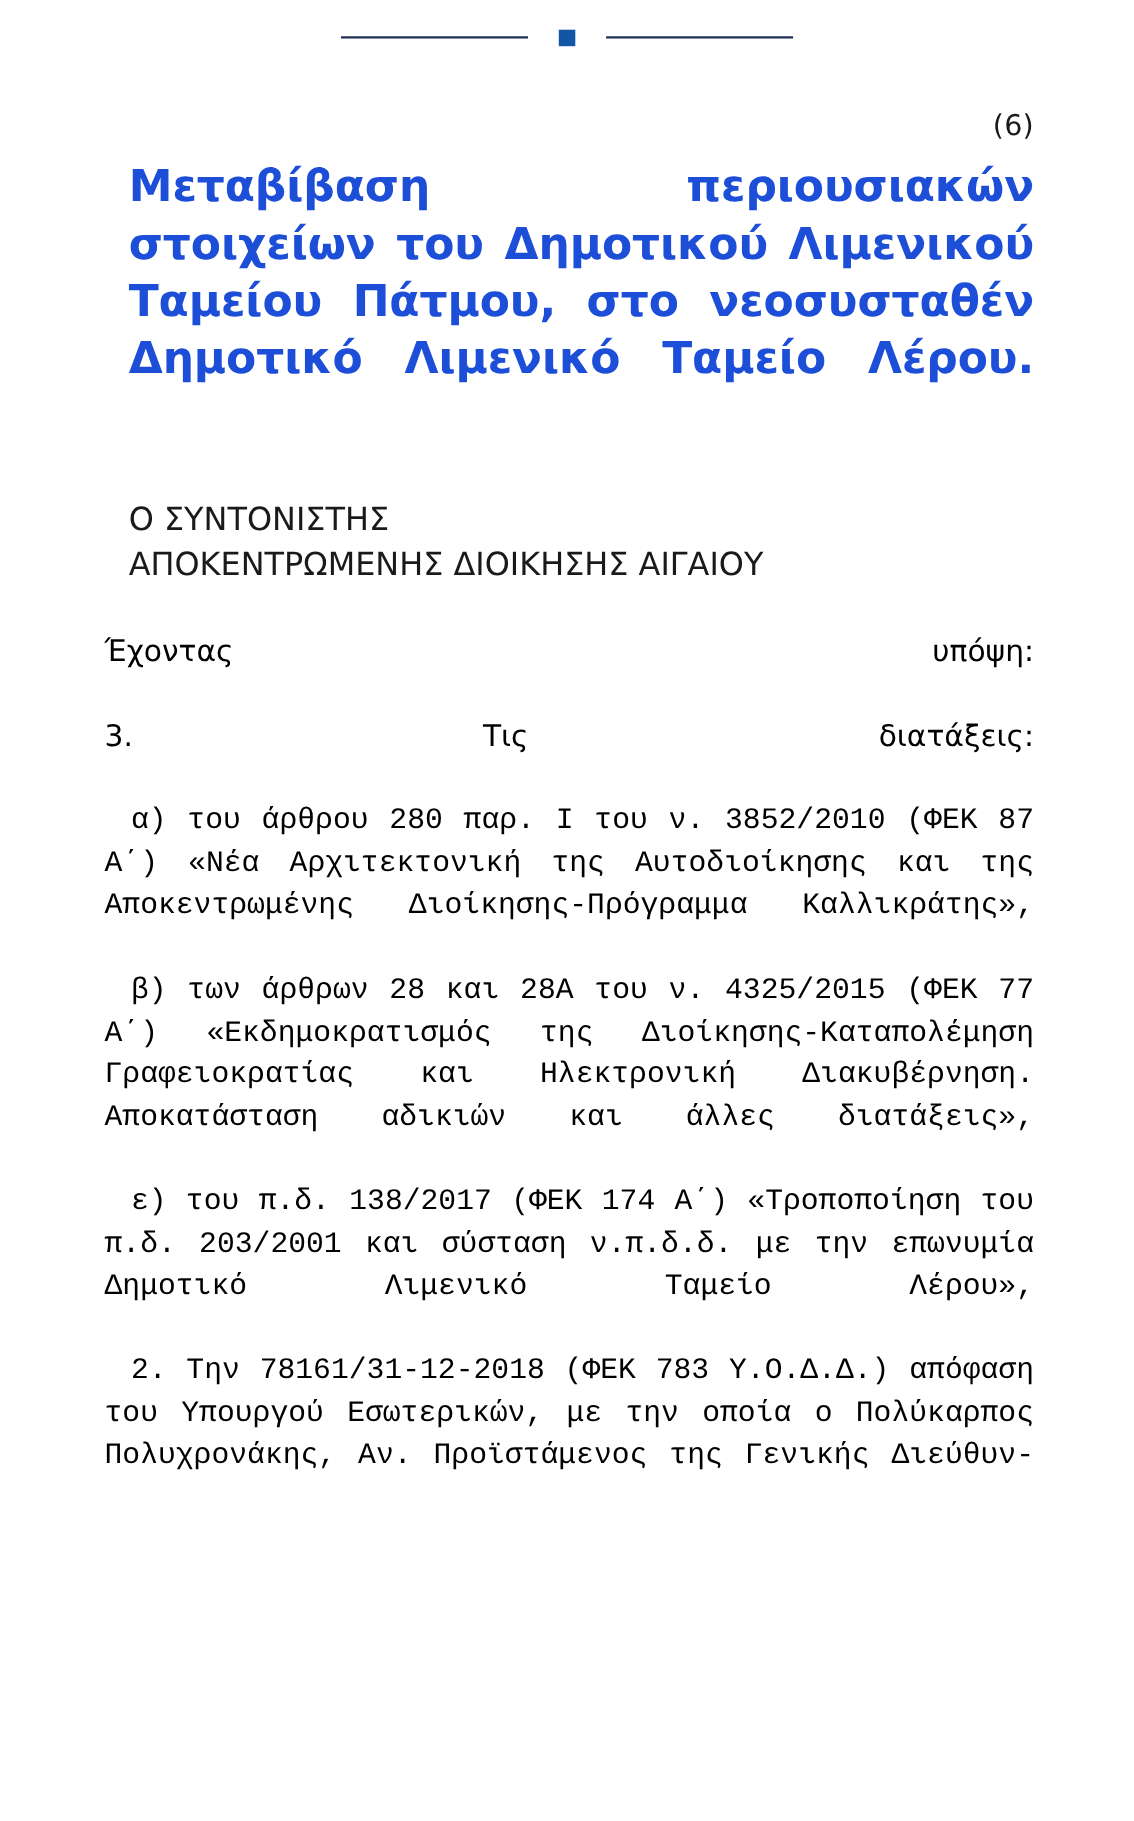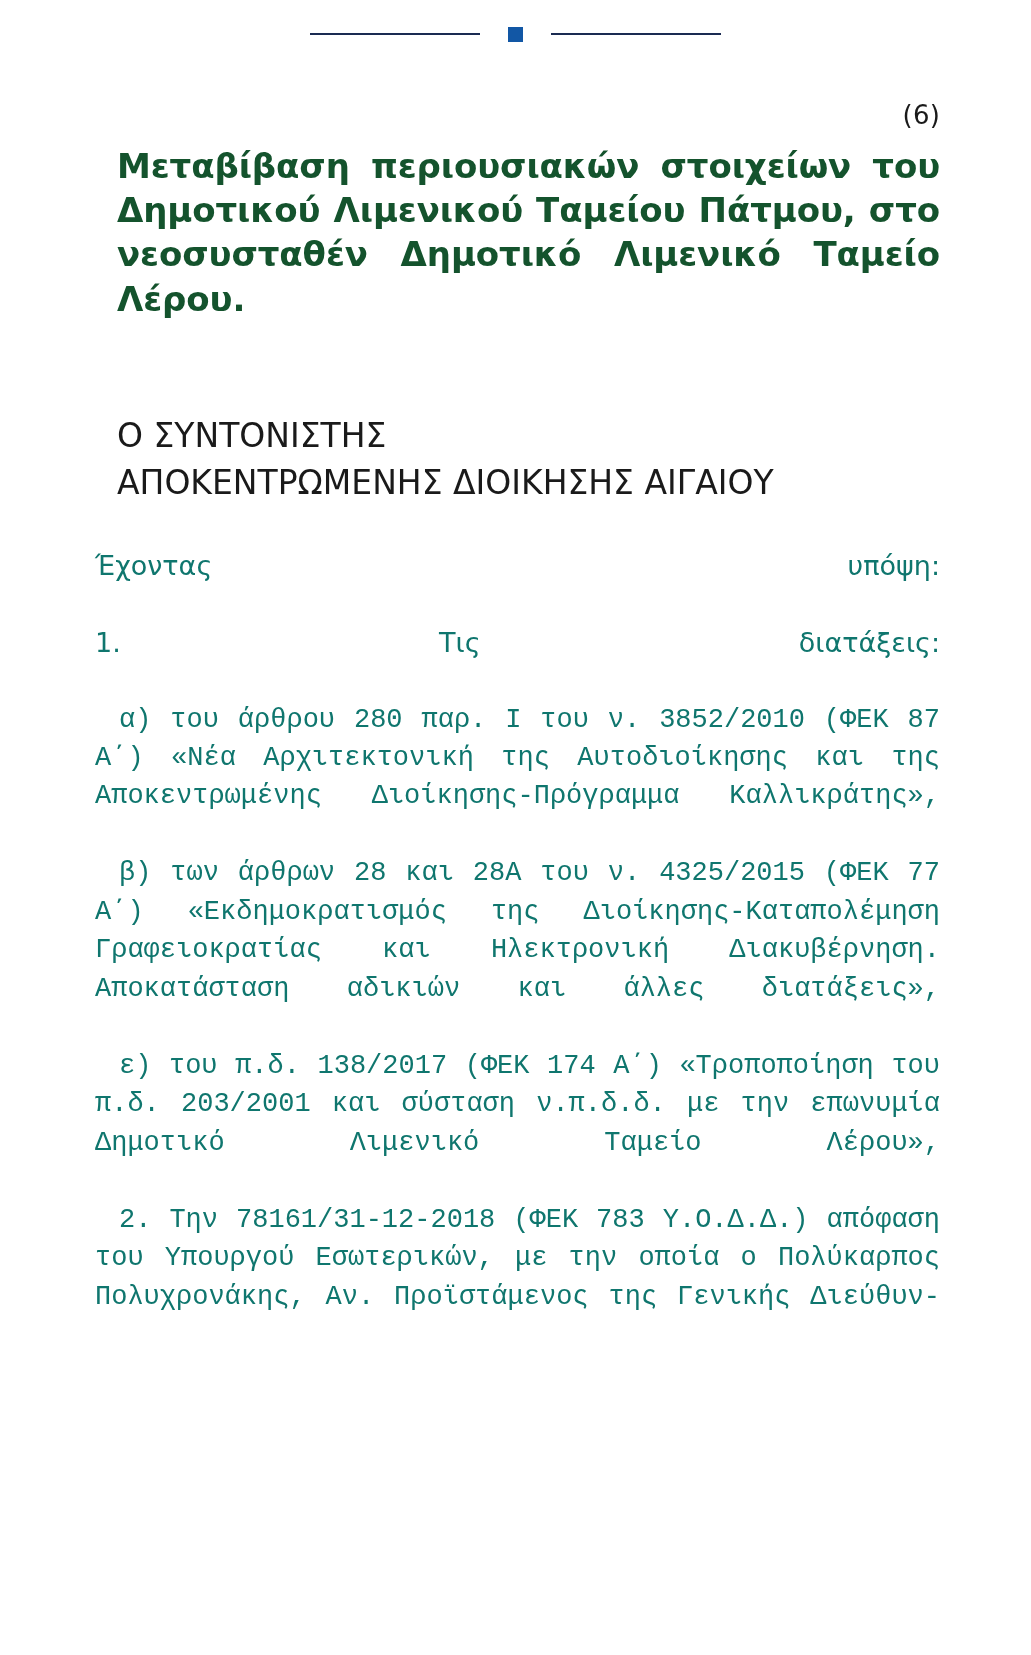--- a/index.html
+++ b/index.html
@@ -55,52 +55,52 @@
 
   .doc-number {
     text-align: right;
     font-size: 26px;
     color: #1a1a1a;
     margin: 0 0 14px 0;
     letter-spacing: 0.2px;
   }
 
   h1.title {
-    font-size: 34px;
+    font-size: 40px;
     line-height: 1.30;
     font-weight: bold;
     margin: 0 0 48px 0;
-    color: #14532d;
+    color: #1d4ed8;
     text-align: justify;
     text-justify: inter-word;
     letter-spacing: -0.1px;
     padding-left: 22px;
   }
   h1.title::after {
     content: "";
     display: inline-block;
     width: 100%;
   }
 
   .authority {
-    font-size: 33px;
+    font-size: 29px;
     line-height: 1.42;
     margin: 0 0 40px 0;
     padding-left: 22px;
     color: #1a1a1a;
   }
   .authority div { white-space: nowrap; }
 
   p.body {
     font-size: 27px;
     line-height: 1.425;
     margin: 0;
     text-align: justify;
     text-justify: inter-word;
-    color: #0f766e;
+    color: #000000;
     hyphens: manual;
   }
   p.body.indent { text-indent: 24px; font-family: Liberation Mono, monospace; }
   p.body.noindent { text-indent: 0; }
 
   
   p.stretch::after {
     content: "";
     display: inline-block;
     width: 100%;
@@ -122,20 +122,20 @@
     <div class="doc-number">(6)</div>
 
     <h1 class="title">Μεταβίβαση περιουσιακών στοιχείων του Δημοτικού Λιμενικού Ταμείου Πάτμου, στο νεοσυσταθέν Δημοτικό Λιμενικό Ταμείο Λέρου.</h1>
 
     <div class="authority">
       <div>Ο ΣΥΝΤΟΝΙΣΤΗΣ</div>
       <div>ΑΠΟΚΕΝΤΡΩΜΕΝΗΣ ΔΙΟΙΚΗΣΗΣ ΑΙΓΑΙΟΥ</div>
     </div>
 
     <p class="body noindent stretch">Έχοντας υπόψη:</p>
-    <p class="body noindent stretch">1. Τις διατάξεις:</p>
+    <p class="body noindent stretch">3. Τις διατάξεις:</p>
     <p class="body indent stretch">α) του άρθρου 280 παρ. I του ν. 3852/2010 (ΦΕΚ 87 Α΄) «Νέα Αρχιτεκτονική της Αυτοδιοίκησης και της Αποκεντρωμένης Διοίκησης-Πρόγραμμα Καλλικράτης»,</p>
     <p class="body indent stretch">β) των άρθρων 28 και 28Α του ν. 4325/2015 (ΦΕΚ 77 Α΄) «Εκδημοκρατισμός της Διοίκησης-Καταπολέμηση Γραφειοκρατίας και Ηλεκτρονική Διακυβέρνηση. Αποκατάσταση αδικιών και άλλες διατάξεις»,</p>
     <p class="body indent stretch">ε) του π.δ. 138/2017 (ΦΕΚ 174 Α΄) «Τροποποίηση του π.δ. 203/2001 και σύσταση ν.π.δ.δ. με την επωνυμία Δημοτικό Λιμενικό Ταμείο Λέρου»,</p>
     <p class="body indent stretch">2. Την 78161/31-12-2018 (ΦΕΚ 783 Υ.Ο.Δ.Δ.) απόφαση του Υπουργού Εσωτερικών, με την οποία ο Πολύκαρπος Πολυχρονάκης, Αν. Προϊστάμενος της Γενικής Διεύθυν-</p>
 
   </div>
 </div>
 
 </body></html>

